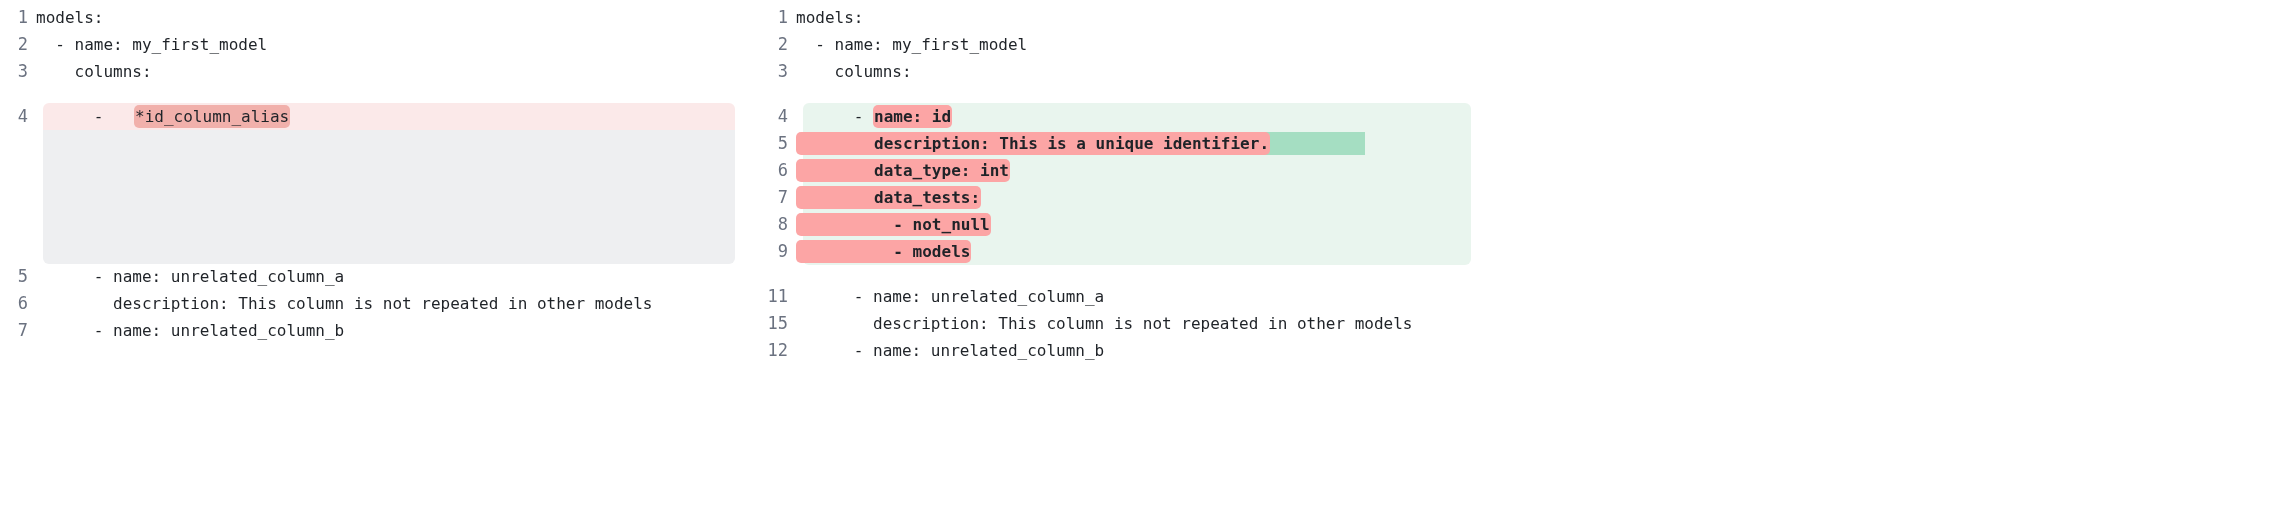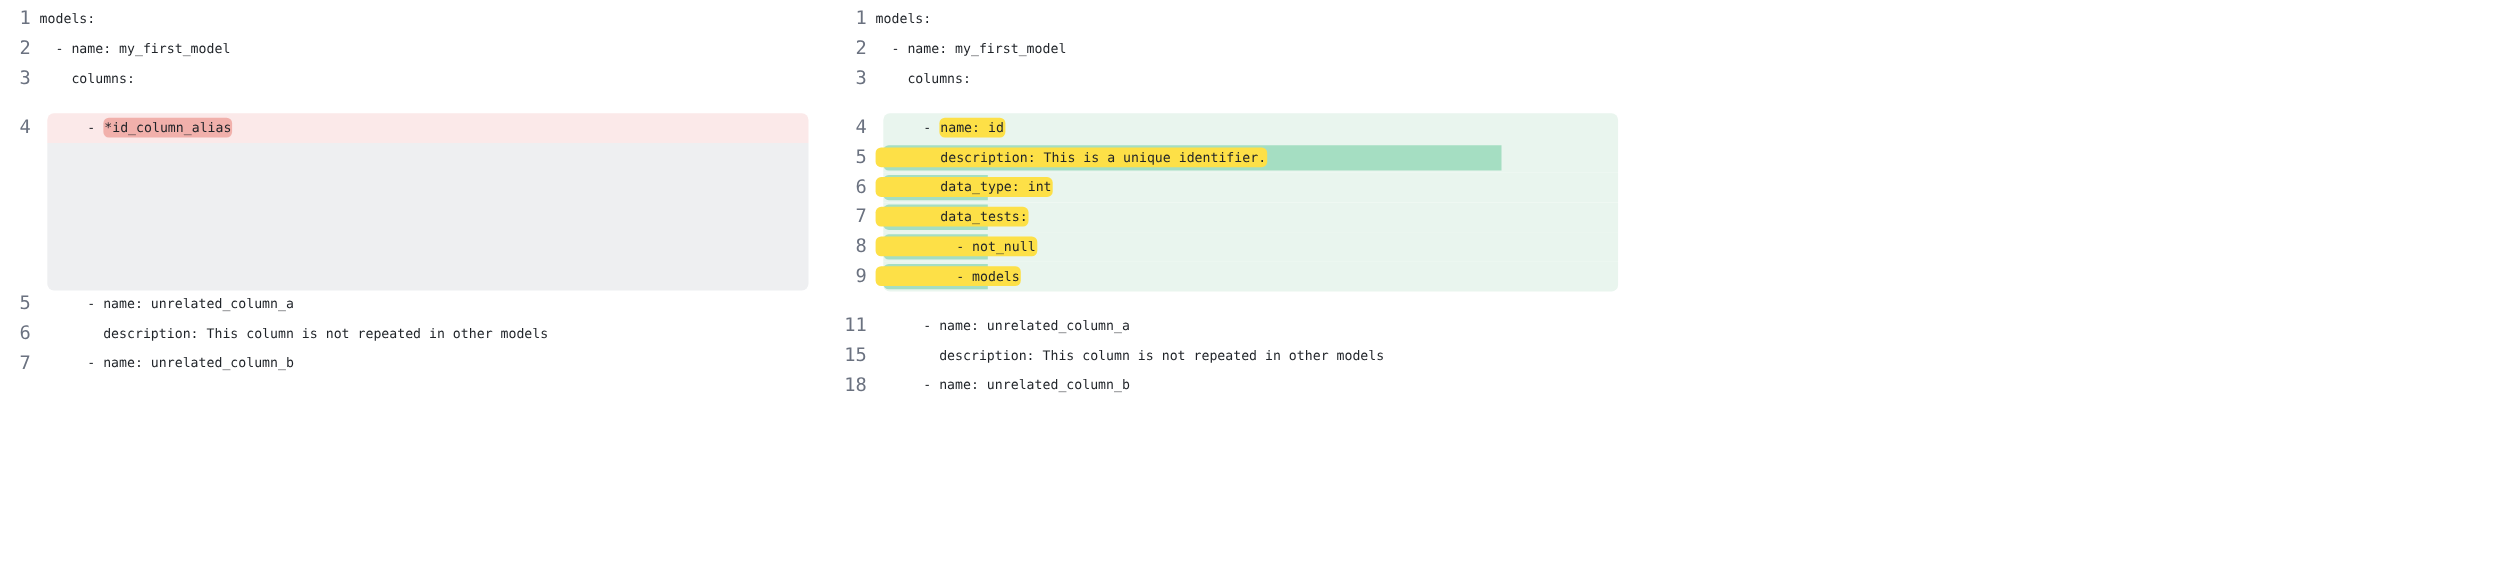--- a/index.html
+++ b/index.html
@@ -38,43 +38,43 @@
     box-sizing:border-box;
     color:#6b7280;
     font-size:17px;
     font-family:"DejaVu Sans Mono","Liberation Mono",monospace;
     line-height:27px;
     z-index:2;
   }
   .code-text{
     flex:1;
     color:#1f2328;
-    font-size:12px;
+    font-size:16px;
     line-height:27px;
     font-family:"DejaVu Sans Mono","Liberation Mono",monospace;
     white-space:pre;
     position:relative;
     z-index:2;
   }
   .rowbg{
     position:absolute;
     left:43px;
     top:0;
     height:27px;
     z-index:0;
   }
   .rowbg-red{background:#fbe9e9;width:692px;}
   .rowbg-green{background:#e9f5ee;width:668px;}
 
   .hl{
     border-radius:5px;
     padding:2px 1px;
   }
-  .hl-red{background:#f1b0ab;}
-  .hl-green{background:#fde047;}
+  .hl-red{background:#f1b0ab;margin-left:21px;}
+  .hl-green{background:#fca5a5;font-weight:bold;}
 
   
   .greenfill{
     position:absolute;
     left:43px;
     top:2px;
     height:23px;
     background:#a5dec2;
     border-radius:5px 0 0 5px;
     z-index:1;
@@ -214,17 +214,17 @@
       <span class="gutter">11</span>
       <span class="code-text">      - name: unrelated_column_a</span>
     </div>
 
     <div class="code-line">
       <span class="gutter">15</span>
       <span class="code-text">        description: This column is not repeated in other models</span>
     </div>
 
     <div class="code-line">
-      <span class="gutter">18</span>
+      <span class="gutter">12</span>
       <span class="code-text">      - name: unrelated_column_b</span>
     </div>
   </div>
 </div>
 
 </body></html>

